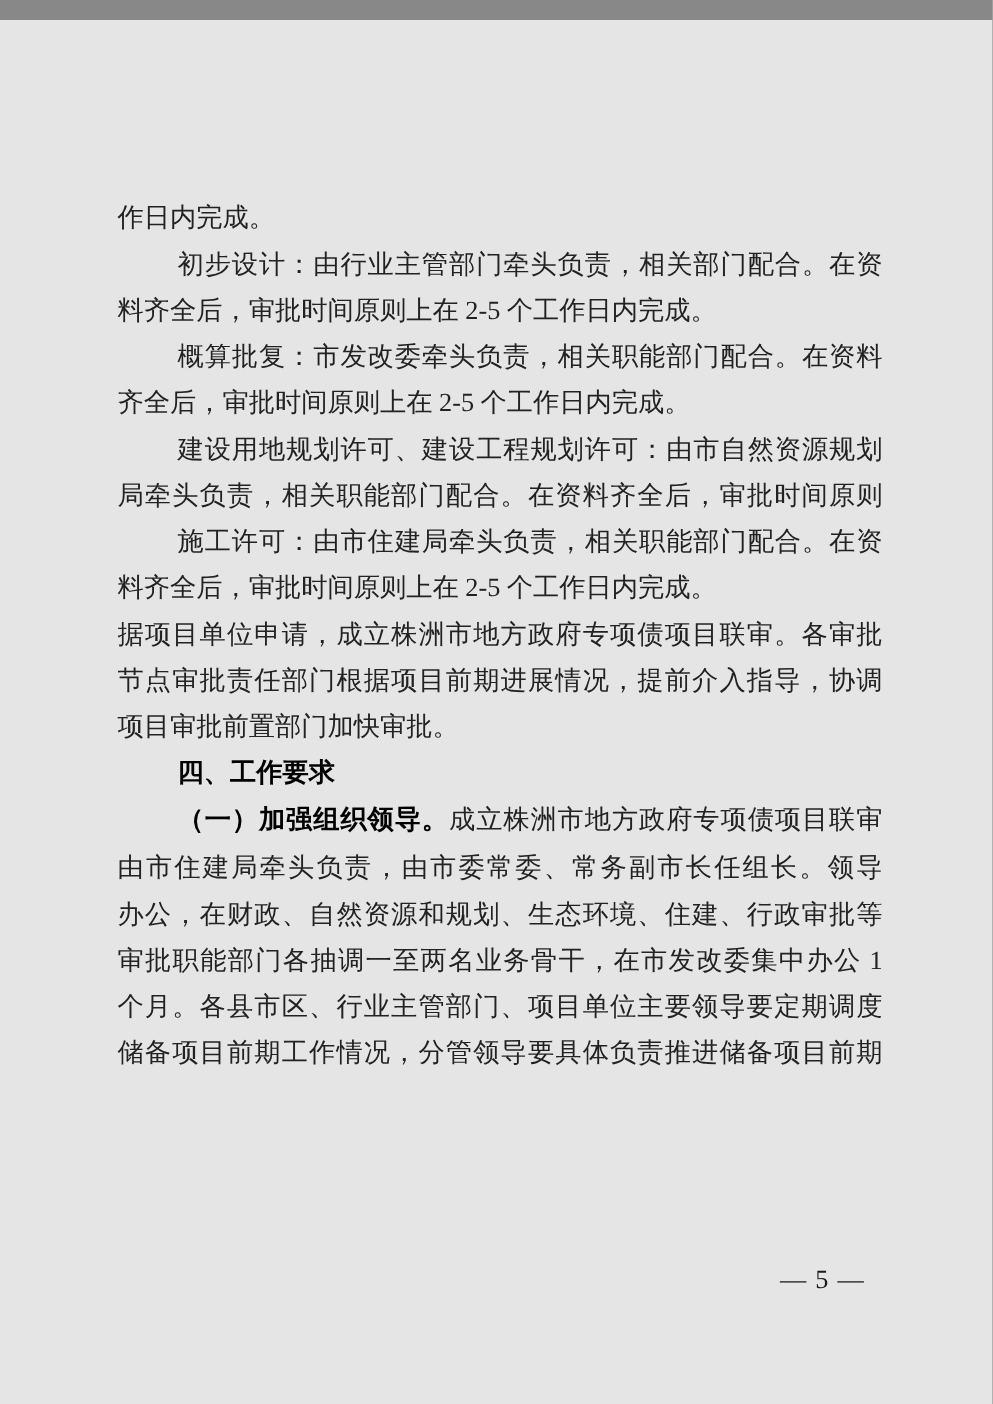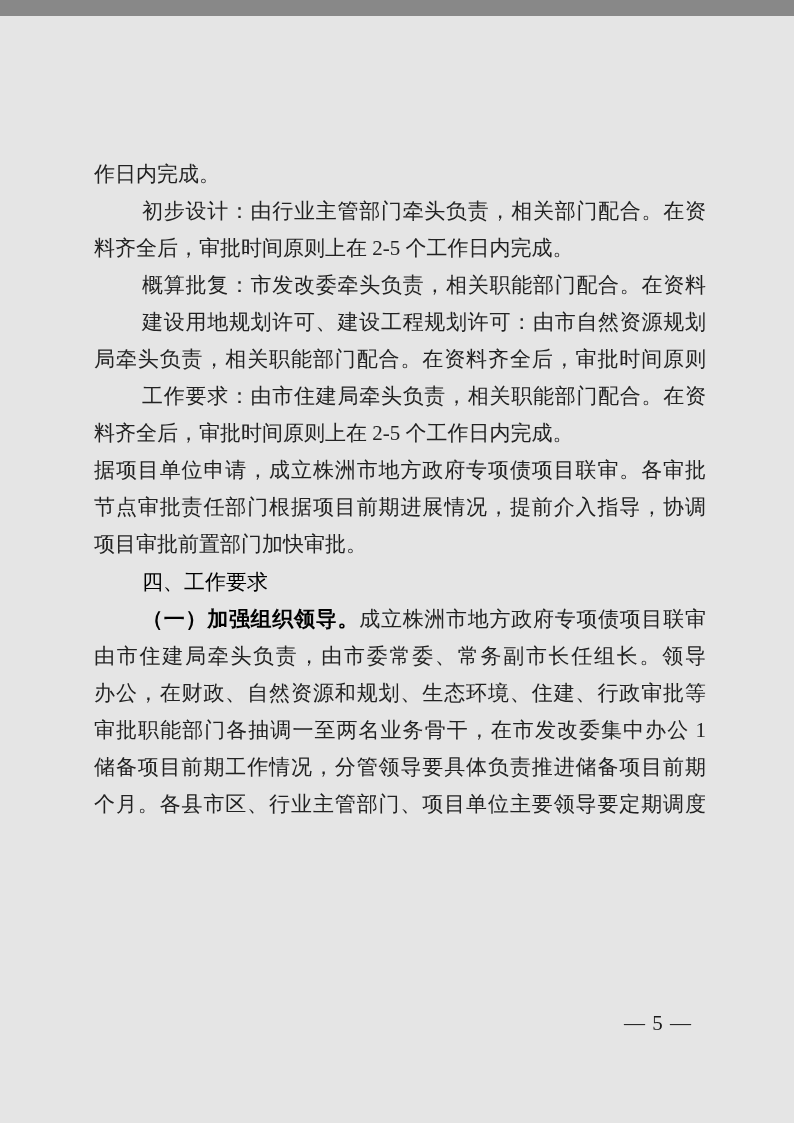--- a/index.html
+++ b/index.html
@@ -16,26 +16,26 @@
     position:absolute;
     left:94px; right:88px; top:140px;
     font-size:21px;
     line-height:37px;
   }
   .ln { text-align:left; }
   .fill { text-align:justify; text-align-last:justify; }
   .ind { text-indent:48px; }
   .heading {
     font-family:"Liberation Sans","DejaVu Sans",sans-serif;
-    font-weight:400;
+    font-weight:700;
     color:#000000;
     text-align:left; text-align-last:left;
   }
   .lead {
-    font-family:Liberation Sans, sans-serif;
+    font-family:Liberation Mono, monospace;
     font-weight:700;
     color:#000000;
   }
   .footer {
     position:absolute;
     top:993px; right:102px;
     font-size:21px;
     line-height:28px;
     letter-spacing:1px;
     color:#1a1a1a;
@@ -43,29 +43,30 @@
 </style>
 </head>
 <body>
 
 <div class="page">
   <div class="content">
     <div class="ln">作日内完成。</div>
     <div class="ln fill ind">初步设计：由行业主管部门牵头负责，相关部门配合。在资</div>
     <div class="ln">料齐全后，审批时间原则上在 2-5 个工作日内完成。</div>
     <div class="ln fill ind">概算批复：市发改委牵头负责，相关职能部门配合。在资料</div>
+    <div class="ln">齐全后，审批时间原则上在 2-5 个工作日内完成。</div>
     <div class="ln fill ind">建设用地规划许可、建设工程规划许可：由市自然资源规划</div>
     <div class="ln fill">局牵头负责，相关职能部门配合。在资料齐全后，审批时间原则</div>
-    <div class="ln fill ind">工作要求：由市住建局牵头负责，相关职能部门配合。在资</div>
+    <div class="ln fill ind">施工许可：由市住建局牵头负责，相关职能部门配合。在资</div>
     <div class="ln">料齐全后，审批时间原则上在 2-5 个工作日内完成。</div>
     <div class="ln fill">据项目单位申请，成立株洲市地方政府专项债项目联审。各审批</div>
     <div class="ln fill">节点审批责任部门根据项目前期进展情况，提前介入指导，协调</div>
     <div class="ln">项目审批前置部门加快审批。</div>
     <div class="ln ind heading">四、工作要求</div>
     <div class="ln fill ind"><span class="lead">（一）加强组织领导。</span><span>成立株洲市地方政府专项债项目联审</span></div>
     <div class="ln fill">由市住建局牵头负责，由市委常委、常务副市长任组长。领导</div>
     <div class="ln fill">办公，在财政、自然资源和规划、生态环境、住建、行政审批等</div>
     <div class="ln fill">审批职能部门各抽调一至两名业务骨干，在市发改委集中办公 1</div>
+    <div class="ln fill">个月。各县市区、行业主管部门、项目单位主要领导要定期调度</div>
     <div class="ln fill">储备项目前期工作情况，分管领导要具体负责推进储备项目前期</div>
-    <div class="ln fill">个月。各县市区、行业主管部门、项目单位主要领导要定期调度</div>
   </div>
   <div class="footer">— 5 —</div>
 </div>
 
 </body></html>

